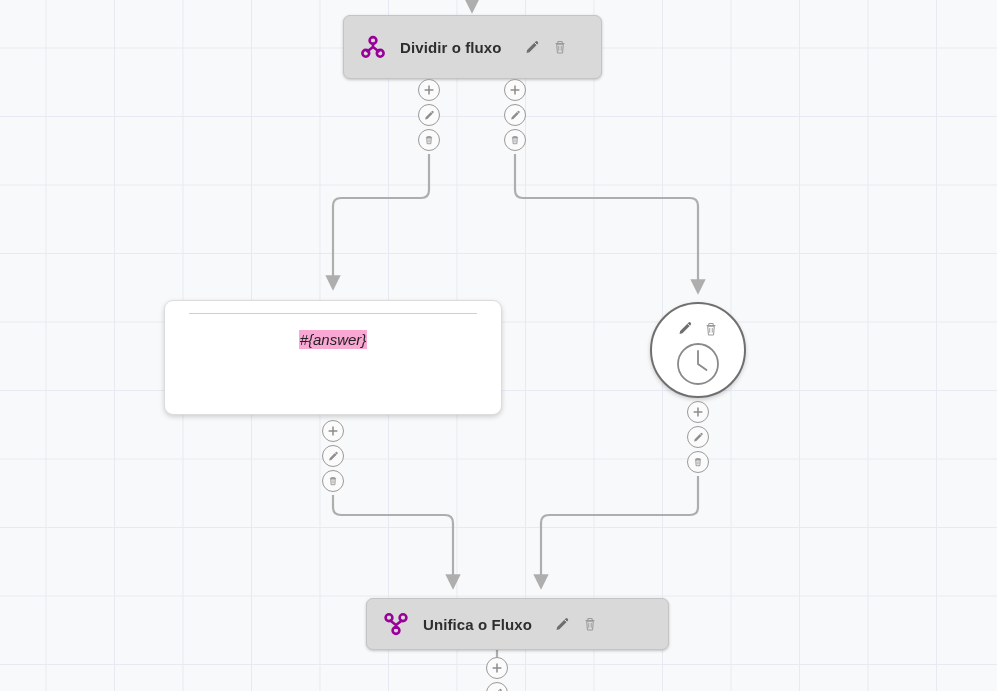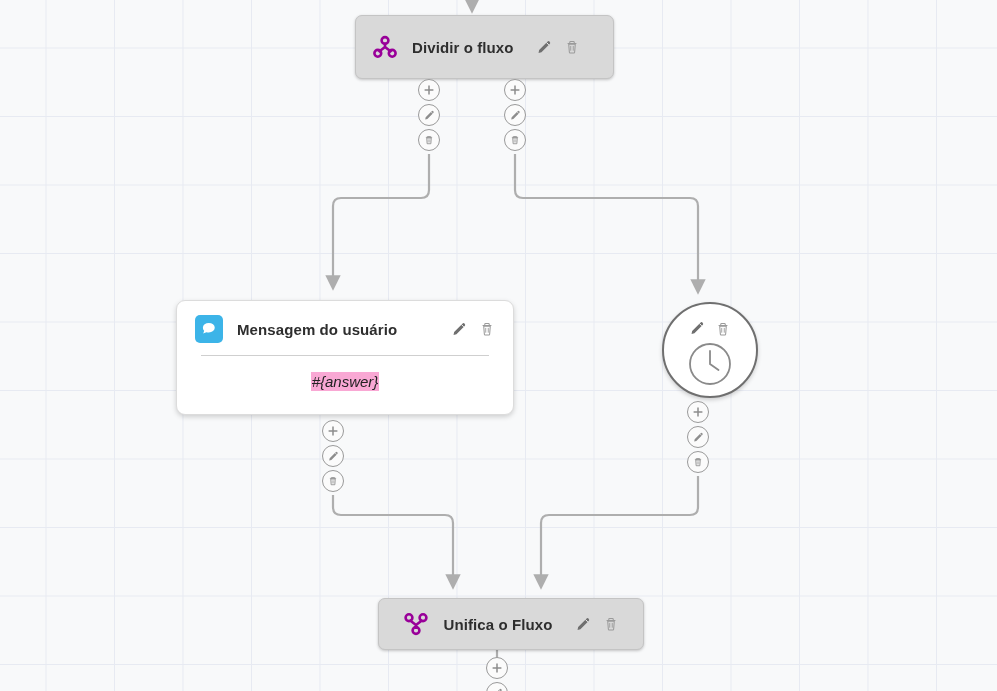--- a/index.html
+++ b/index.html
@@ -26,21 +26,20 @@
     width: 997px;
     height: 691px;
     pointer-events: none;
   }
 
   
   .node {
     position: absolute;
     box-sizing: border-box;
     border-radius: 7px;
-    margin-left: 12px;
   }
   .node-box {
     background: #d9d9d9;
     border: 1px solid #c4c4c4;
     box-shadow: 0 1px 3px rgba(0,0,0,0.22);
     display: flex;
     align-items: center;
     padding: 0 16px;
   }
   .node-white {
@@ -202,45 +201,20 @@
         <svg width="16" height="16" viewBox="0 0 20 20">
           <path d="M4.5 5.5 h11 M7.2 5.5 v-1.4 a1 1 0 0 1 1-1 h3.6 a1 1 0 0 1 1 1 v1.4" stroke="#9a9a9a" stroke-width="1.3" fill="none"></path>
           <path d="M5.9 6.6 h8.2 l-0.8 10 a1 1 0 0 1 -1 0.9 h-4.6 a1 1 0 0 1 -1 -0.9 Z" stroke="#9a9a9a" stroke-width="1.3" fill="none"></path>
           <path d="M8.4 8.6 v6 M11.6 8.6 v6" stroke="#9a9a9a" stroke-width="1.1"></path>
         </svg>
       </span>
     </span>
   </div>
 
   <div class="node node-white" style="left:164px; top:300px; width:338px; height:115px;">
-    <div class="node-header">
-      <span class="icon-blue-sq">
-        <svg width="18" height="18" viewBox="0 0 20 20">
-          <path d="M3.2 8.6 a6.6 5.3 0 1 1 6.6 5.3 c-1 0 -1.9 -0.15 -2.7 -0.42
-                   L3.6 14.9 L4.6 12.0 A5.2 5.2 0 0 1 3.2 8.6 Z" fill="#ffffff"></path>
-        </svg>
-      </span>
-      <span class="title-gap-msg"></span>
-      <span class="node-title">Mensagem do usuário</span>
-      <span class="hdr-actions">
-        <span title="Editar">
-          <svg width="17" height="17" viewBox="0 0 20 20">
-            <path d="M3 16.4 L3.7 12.8 L13.4 3.1 A1.9 1.9 0 0 1 16.1 5.8 L6.4 15.5 Z" fill="#6f6f6f"></path>
-            <path d="M12.3 4.2 L15 6.9" stroke="#ffffff" stroke-width="1.1"></path>
-          </svg>
-        </span>
-        <span title="Excluir">
-          <svg width="16" height="16" viewBox="0 0 20 20">
-            <path d="M4.5 5.5 h11 M7.2 5.5 v-1.4 a1 1 0 0 1 1-1 h3.6 a1 1 0 0 1 1 1 v1.4" stroke="#9a9a9a" stroke-width="1.3" fill="none"></path>
-            <path d="M5.9 6.6 h8.2 l-0.8 10 a1 1 0 0 1 -1 0.9 h-4.6 a1 1 0 0 1 -1 -0.9 Z" stroke="#9a9a9a" stroke-width="1.3" fill="none"></path>
-            <path d="M8.4 8.6 v6 M11.6 8.6 v6" stroke="#9a9a9a" stroke-width="1.1"></path>
-          </svg>
-        </span>
-      </span>
-    </div>
     <div class="node-divider"></div>
     <div class="node-body">
       <span class="var-token">#{answer}</span>
     </div>
   </div>
 
   <div class="node node-circle" style="left:650px; top:302px;">
     <div class="circle-actions">
       <span title="Editar">
         <svg width="17" height="17" viewBox="0 0 20 20">
@@ -257,21 +231,21 @@
       </span>
     </div>
     <div class="clock-face">
       <svg width="46" height="46" viewBox="0 0 46 46">
         <circle cx="23" cy="23" r="20" fill="none" stroke="#8a8a8a" stroke-width="1.8"></circle>
         <path d="M23 10 L23 23 L31.5 29" stroke="#8a8a8a" stroke-width="1.8" fill="none" stroke-linecap="round"></path>
       </svg>
     </div>
   </div>
 
-  <div class="node node-box" style="left:366px; top:598px; width:266px; height:52px;justify-content:center;">
+  <div class="node node-box" style="left:366px; top:598px; width:303px; height:52px;">
     <span class="icon-purple">
       <svg width="26" height="26" viewBox="0 0 26 26">
         <path d="M6.5 9 L13 14 M19.5 9 L13 14 M13 14 L13 18" stroke="#990099" stroke-width="2.6" fill="none"></path>
         <circle cx="6" cy="6.7" r="3.4" fill="none" stroke="#990099" stroke-width="2.6"></circle>
         <circle cx="20" cy="6.7" r="3.4" fill="none" stroke="#990099" stroke-width="2.6"></circle>
         <circle cx="13" cy="19.5" r="3.4" fill="none" stroke="#990099" stroke-width="2.6"></circle>
       </svg>
     </span>
     <span class="title-gap-split"></span>
     <span class="node-title">Unifica o Fluxo</span>

